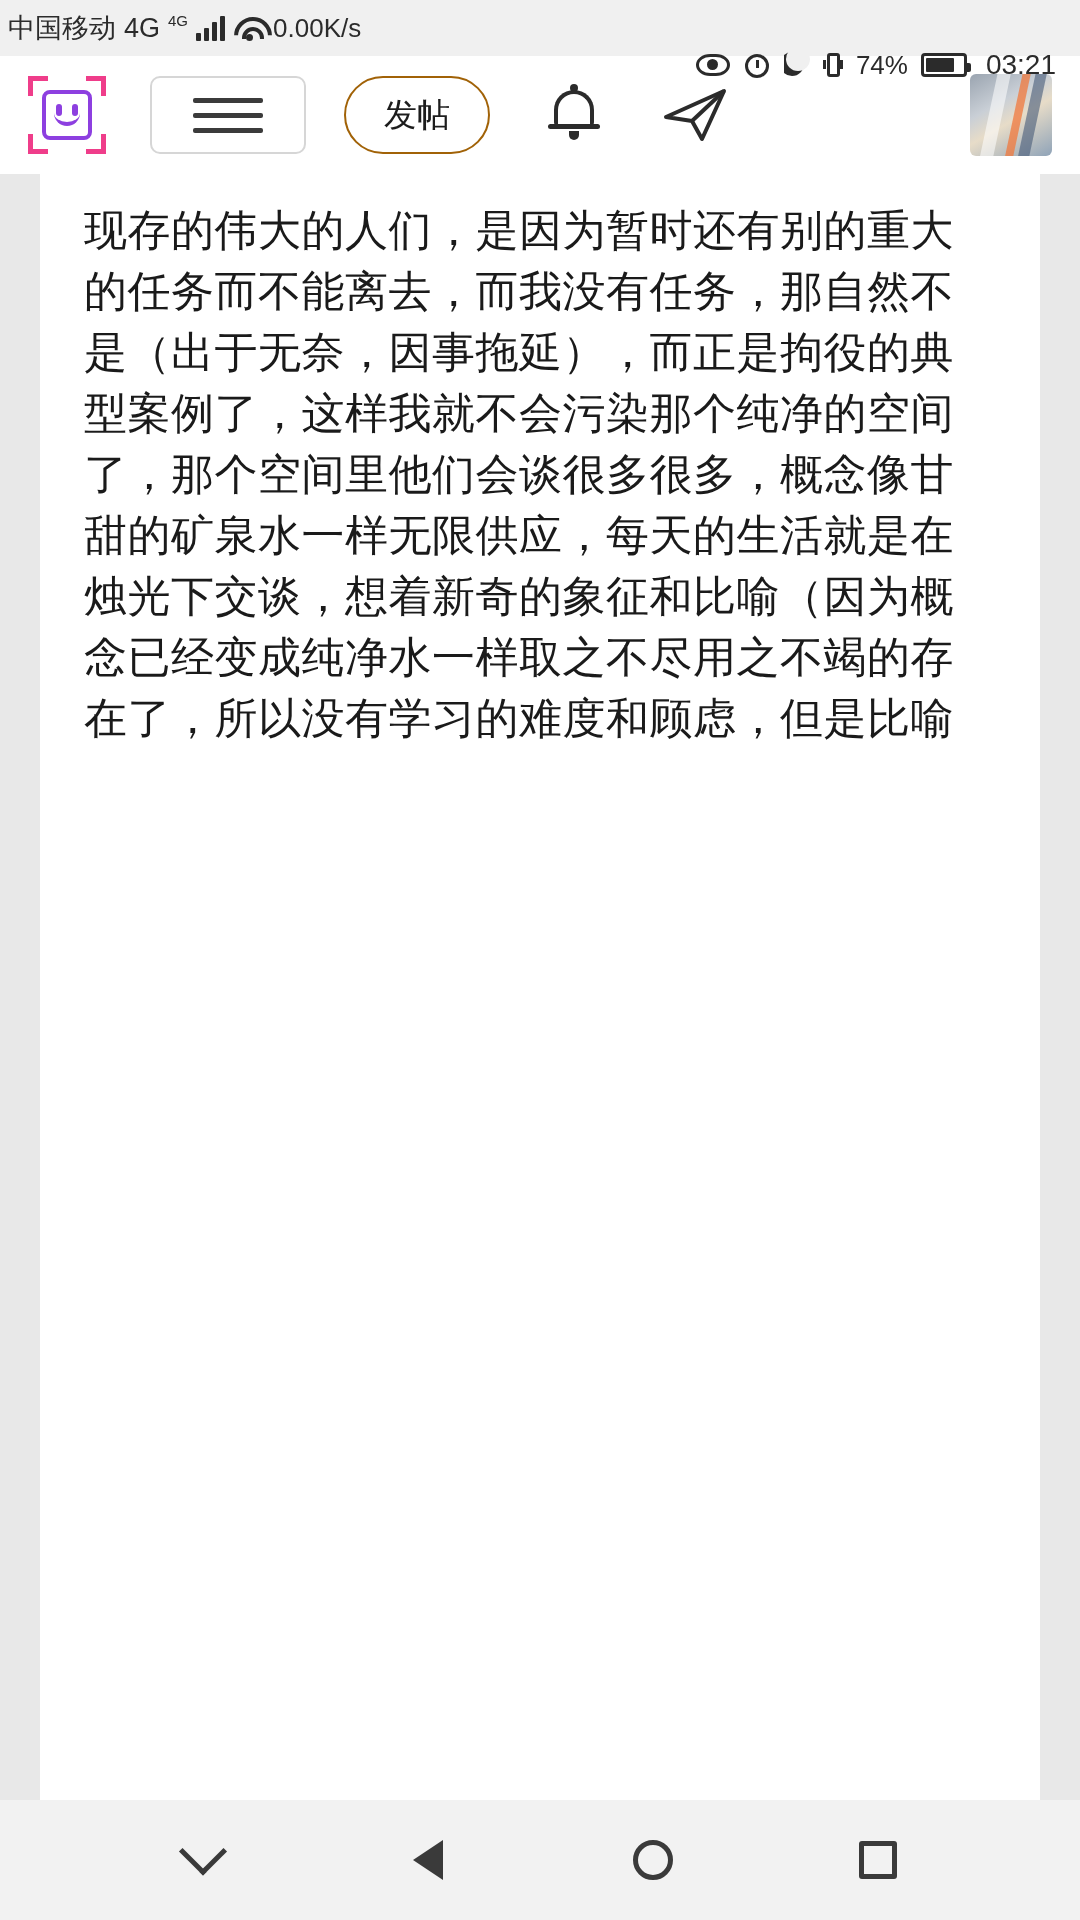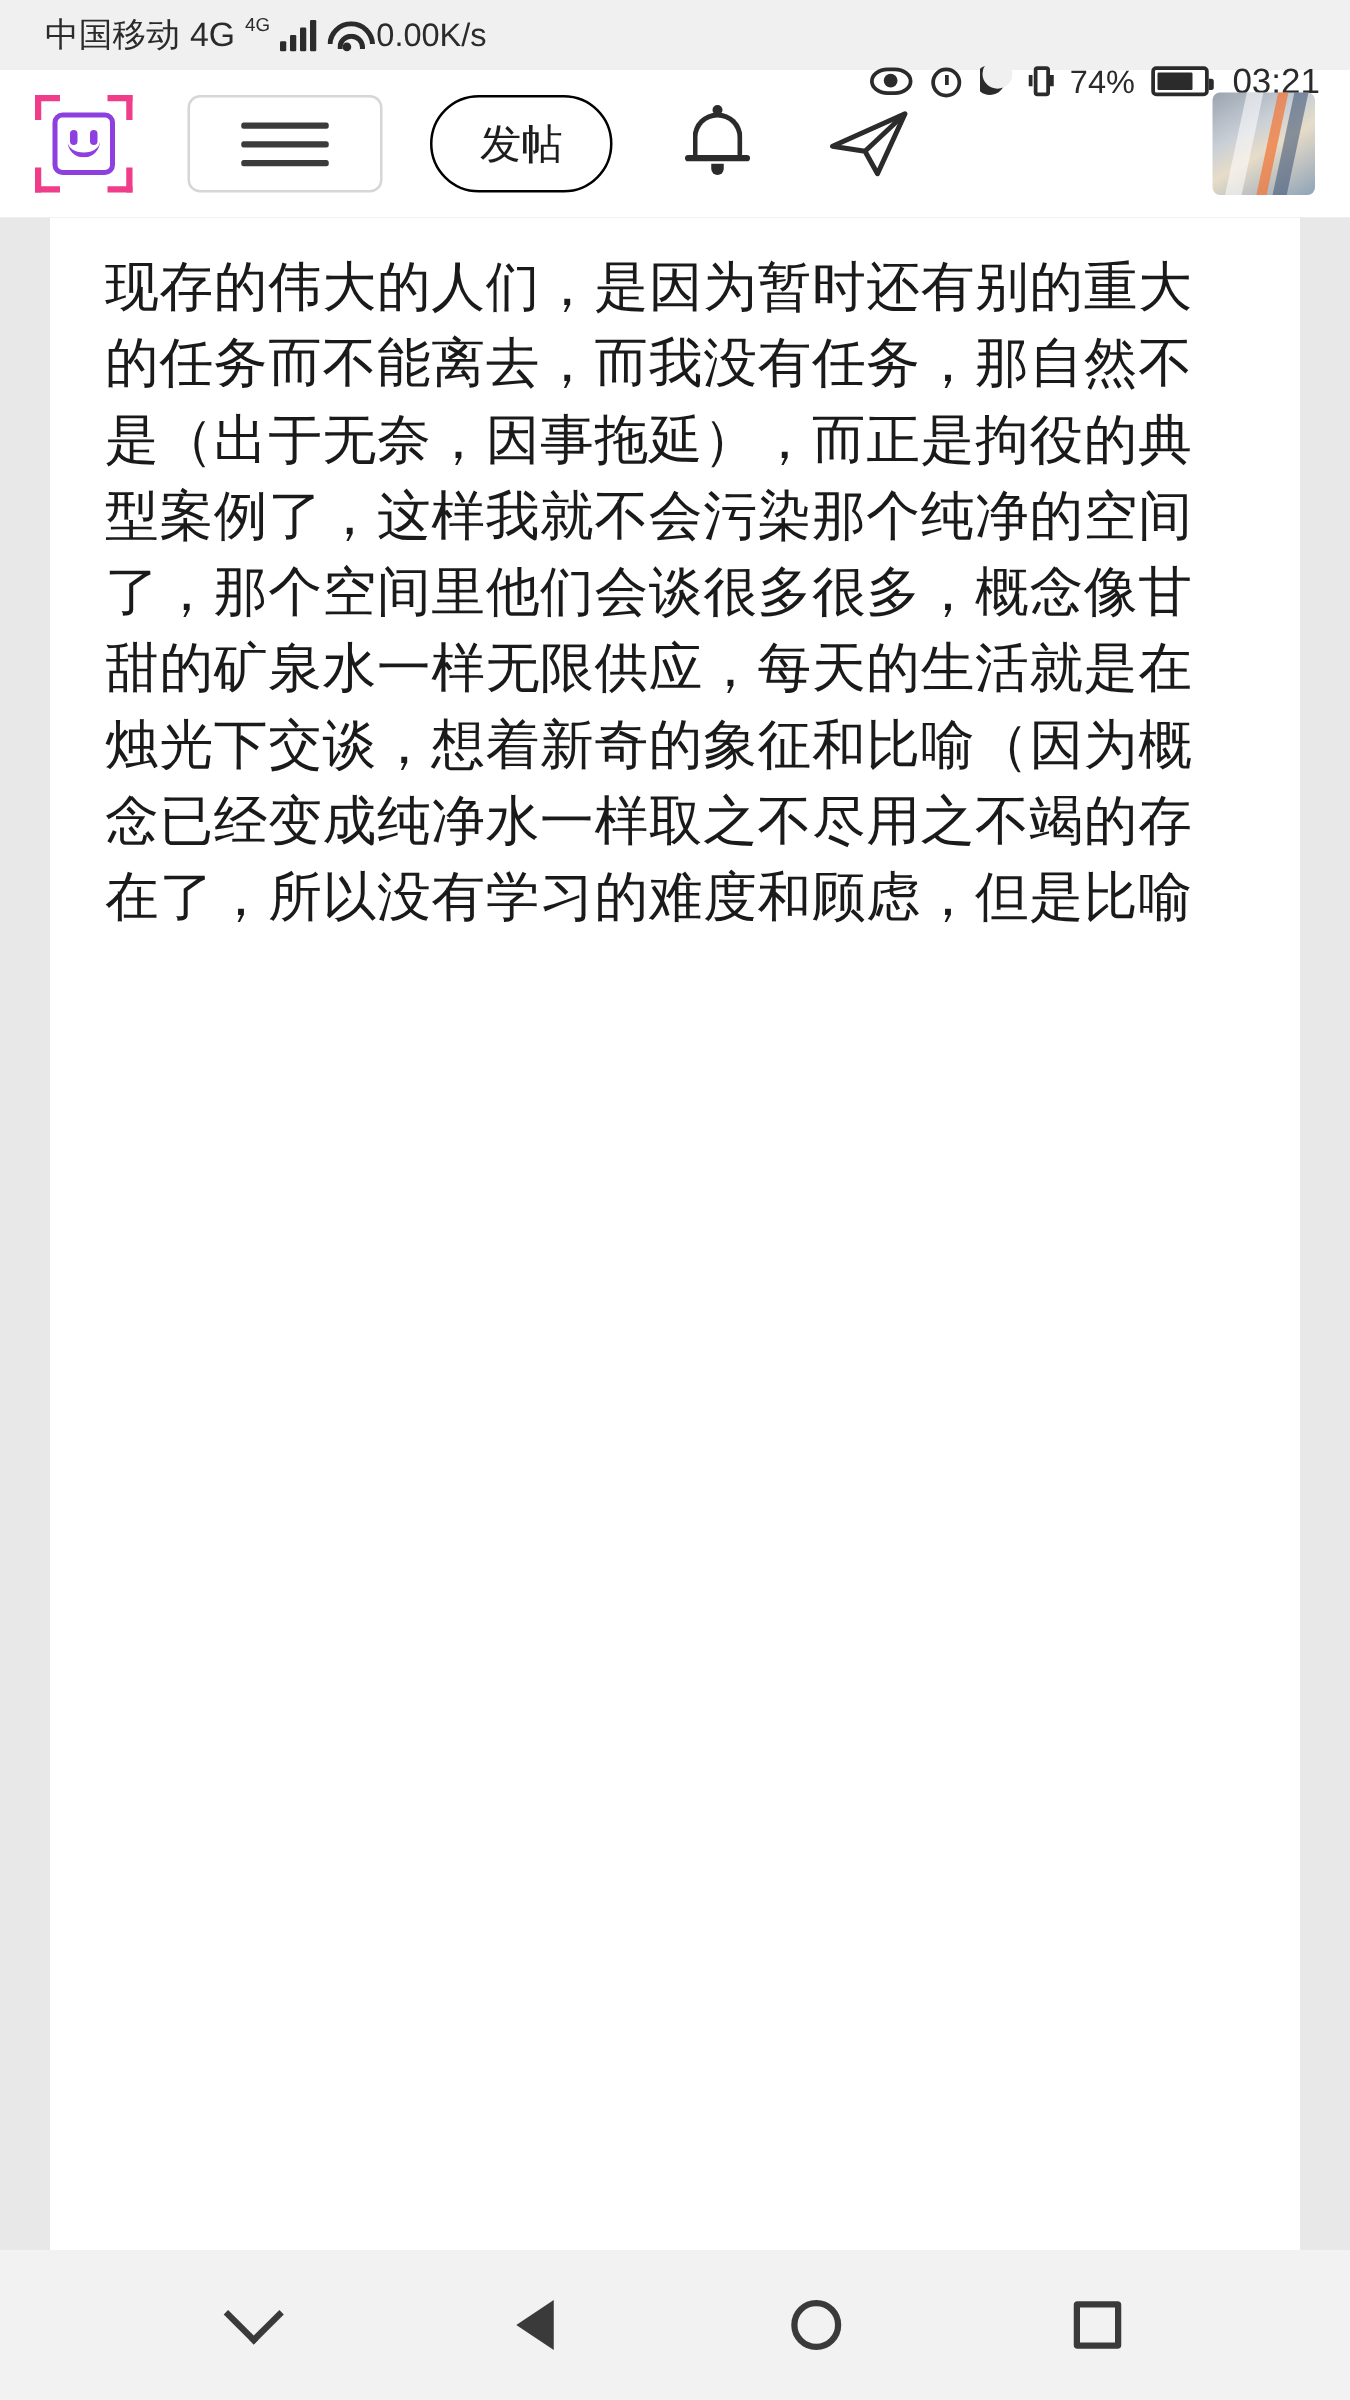--- a/index.html
+++ b/index.html
@@ -10,21 +10,21 @@
     font-family: "Liberation Sans", "DejaVu Sans", sans-serif;
     overflow: hidden;
   }
 
   
   .statusbar {
     height: 56px;
     background: #f0f0f0;
     display: flex;
     align-items: center;
-    padding: 0 36px;
+    padding: 0 8px;
     color: #2b2b2b;
     font-size: 27px;
     position: relative;
   }
   .sb-left { display: flex; align-items: center; gap: 8px; }
   .carrier { font-size: 27px; letter-spacing: 0px; }
   .sup4g { font-size: 15px; vertical-align: super; position: relative; top: -8px; }
   .signal-bars { display: inline-flex; align-items: flex-end; gap: 3px; height: 26px; }
   .signal-bars i { display: block; width: 5px; background: #2b2b2b; border-radius: 1px; }
   .signal-bars i:nth-child(1) { height: 8px; }
@@ -134,21 +134,21 @@
     border: 2px solid #d6d6d6;
     border-radius: 10px;
     background: #fff;
     display: flex; flex-direction: column; align-items: center; justify-content: center; gap: 10px;
   }
   .menu-btn span { display: block; width: 70px; height: 5px; background: #3b3b3b; border-radius: 2px; }
 
   .post-btn {
     margin-left: 38px;
     height: 78px; padding: 0 38px;
-    border: 2px solid #000000;
+    border: 2px solid #a16207;
     border-radius: 40px;
     background: #fff;
     display: flex; align-items: center; justify-content: center;
     font-size: 33px; color: #1d1d1d;
   }
 
   .bell { margin-left: 58px; width: 52px; height: 58px; position: relative; }
   .bell .body {
     position: absolute; left: 6px; top: 4px; width: 40px; height: 36px;
     border: 4px solid #2b2b2b; border-radius: 20px 20px 4px 4px; border-bottom: none;

